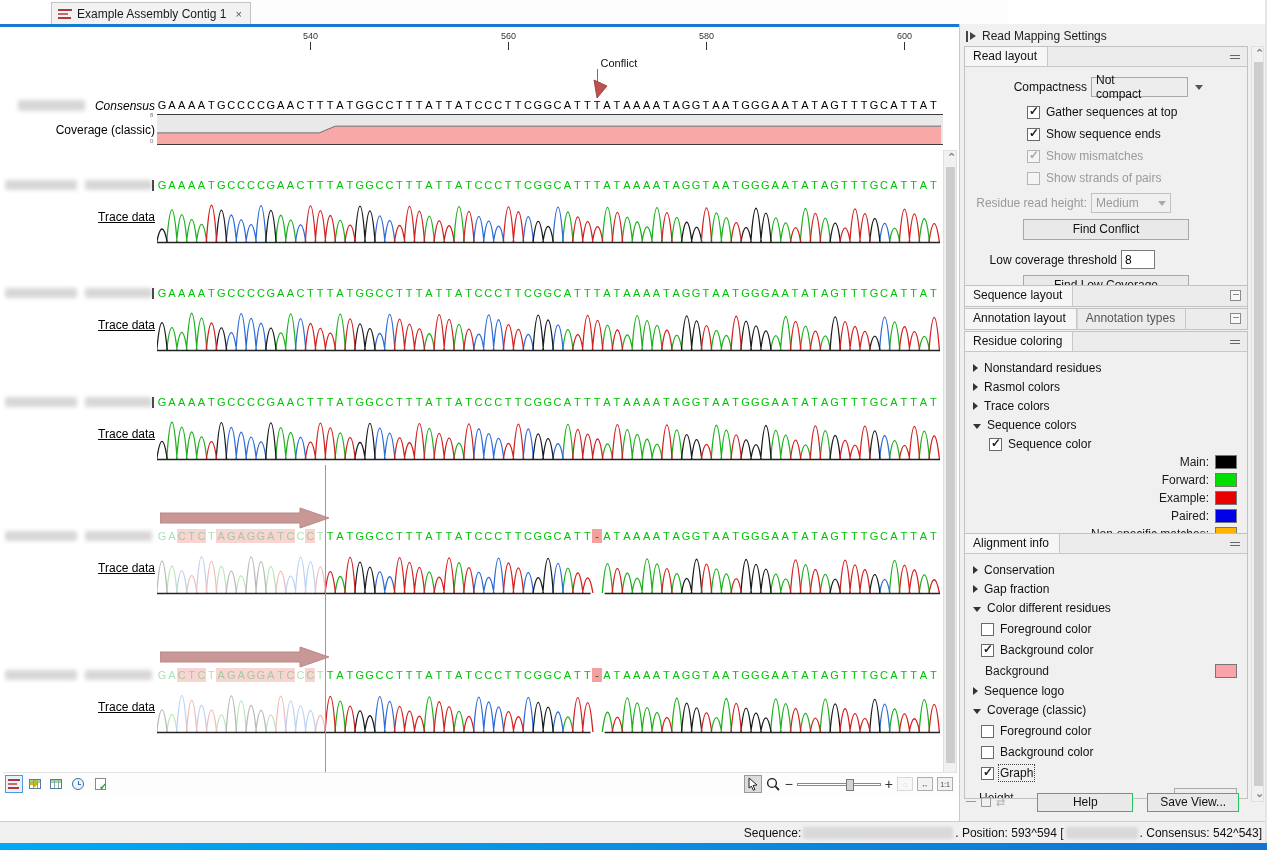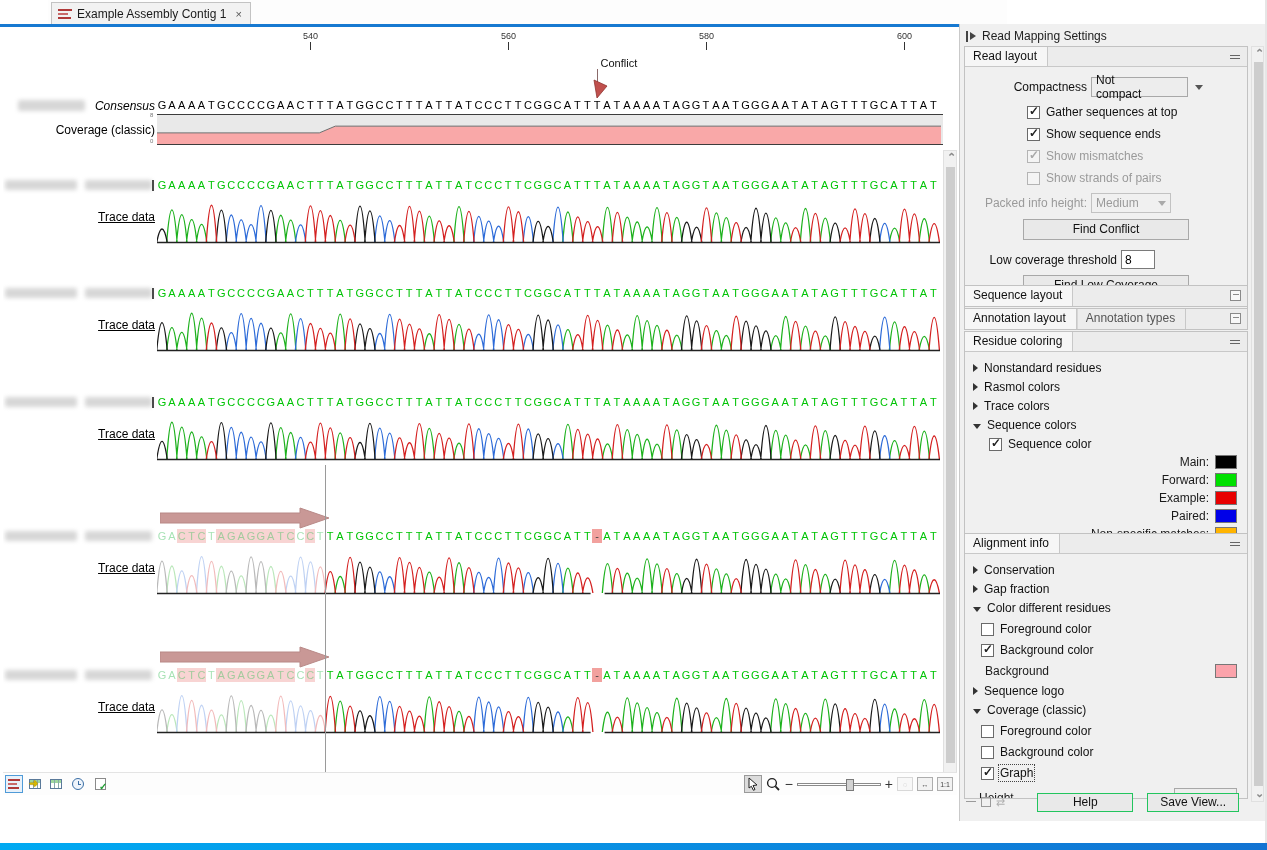--- a/index.html
+++ b/index.html
@@ -387,21 +387,21 @@
             <div class="cb-row">
               <span class="checkbox checked disabled"></span>
               <span class="cb-label disabled">Show mismatches</span>
             </div>
             <div class="cb-row">
               <span class="checkbox disabled"></span>
               <span class="cb-label disabled">Show strands of pairs</span>
             </div>
           </div>
         <div class="form-row">
-          <div class="form-label disabled">Packed info height:</div>
+          <div class="form-label disabled">Residue read height:</div>
           <div class="dropdown disabled" style="width:80px;">
             <span class="dd-val">Medium</span>
             <span class="dd-caret"></span>
           </div>
         </div>
         <div class="panel-btn">Find Conflict</div>
         <div class="form-row" style="margin-top:10px;">
           <div class="form-label" style="width:152px;">Low coverage threshold</div>
           <input class="num-input" value="8" style="">
         </div>
@@ -545,15 +545,22 @@
       <div class="pf-icons">
         <span class="pf-min"></span>
         <span class="pf-box"></span>
         <span class="pf-sync">⇄</span>
       </div>
       <div class="pf-btn" style="margin-left:32px;width:96px;">Help</div>
       <div class="pf-btn" style="margin-left:14px;width:92px;">Save View...</div>
     </div>
   </div>
 
+  <div class="status-bar">
+    <span>Sequence:</span>
+    <span class="sb-blur" style="width:150px;"></span>
+    <span>. Position: 593^594 [</span>
+    <span class="sb-blur" style="width:72px;"></span>
+    <span>. Consensus: 542^543]</span>
+  </div>
   <div class="bottom-strip"></div>
   <div class="right-edge"></div>
 </div>
 
 </body></html>

